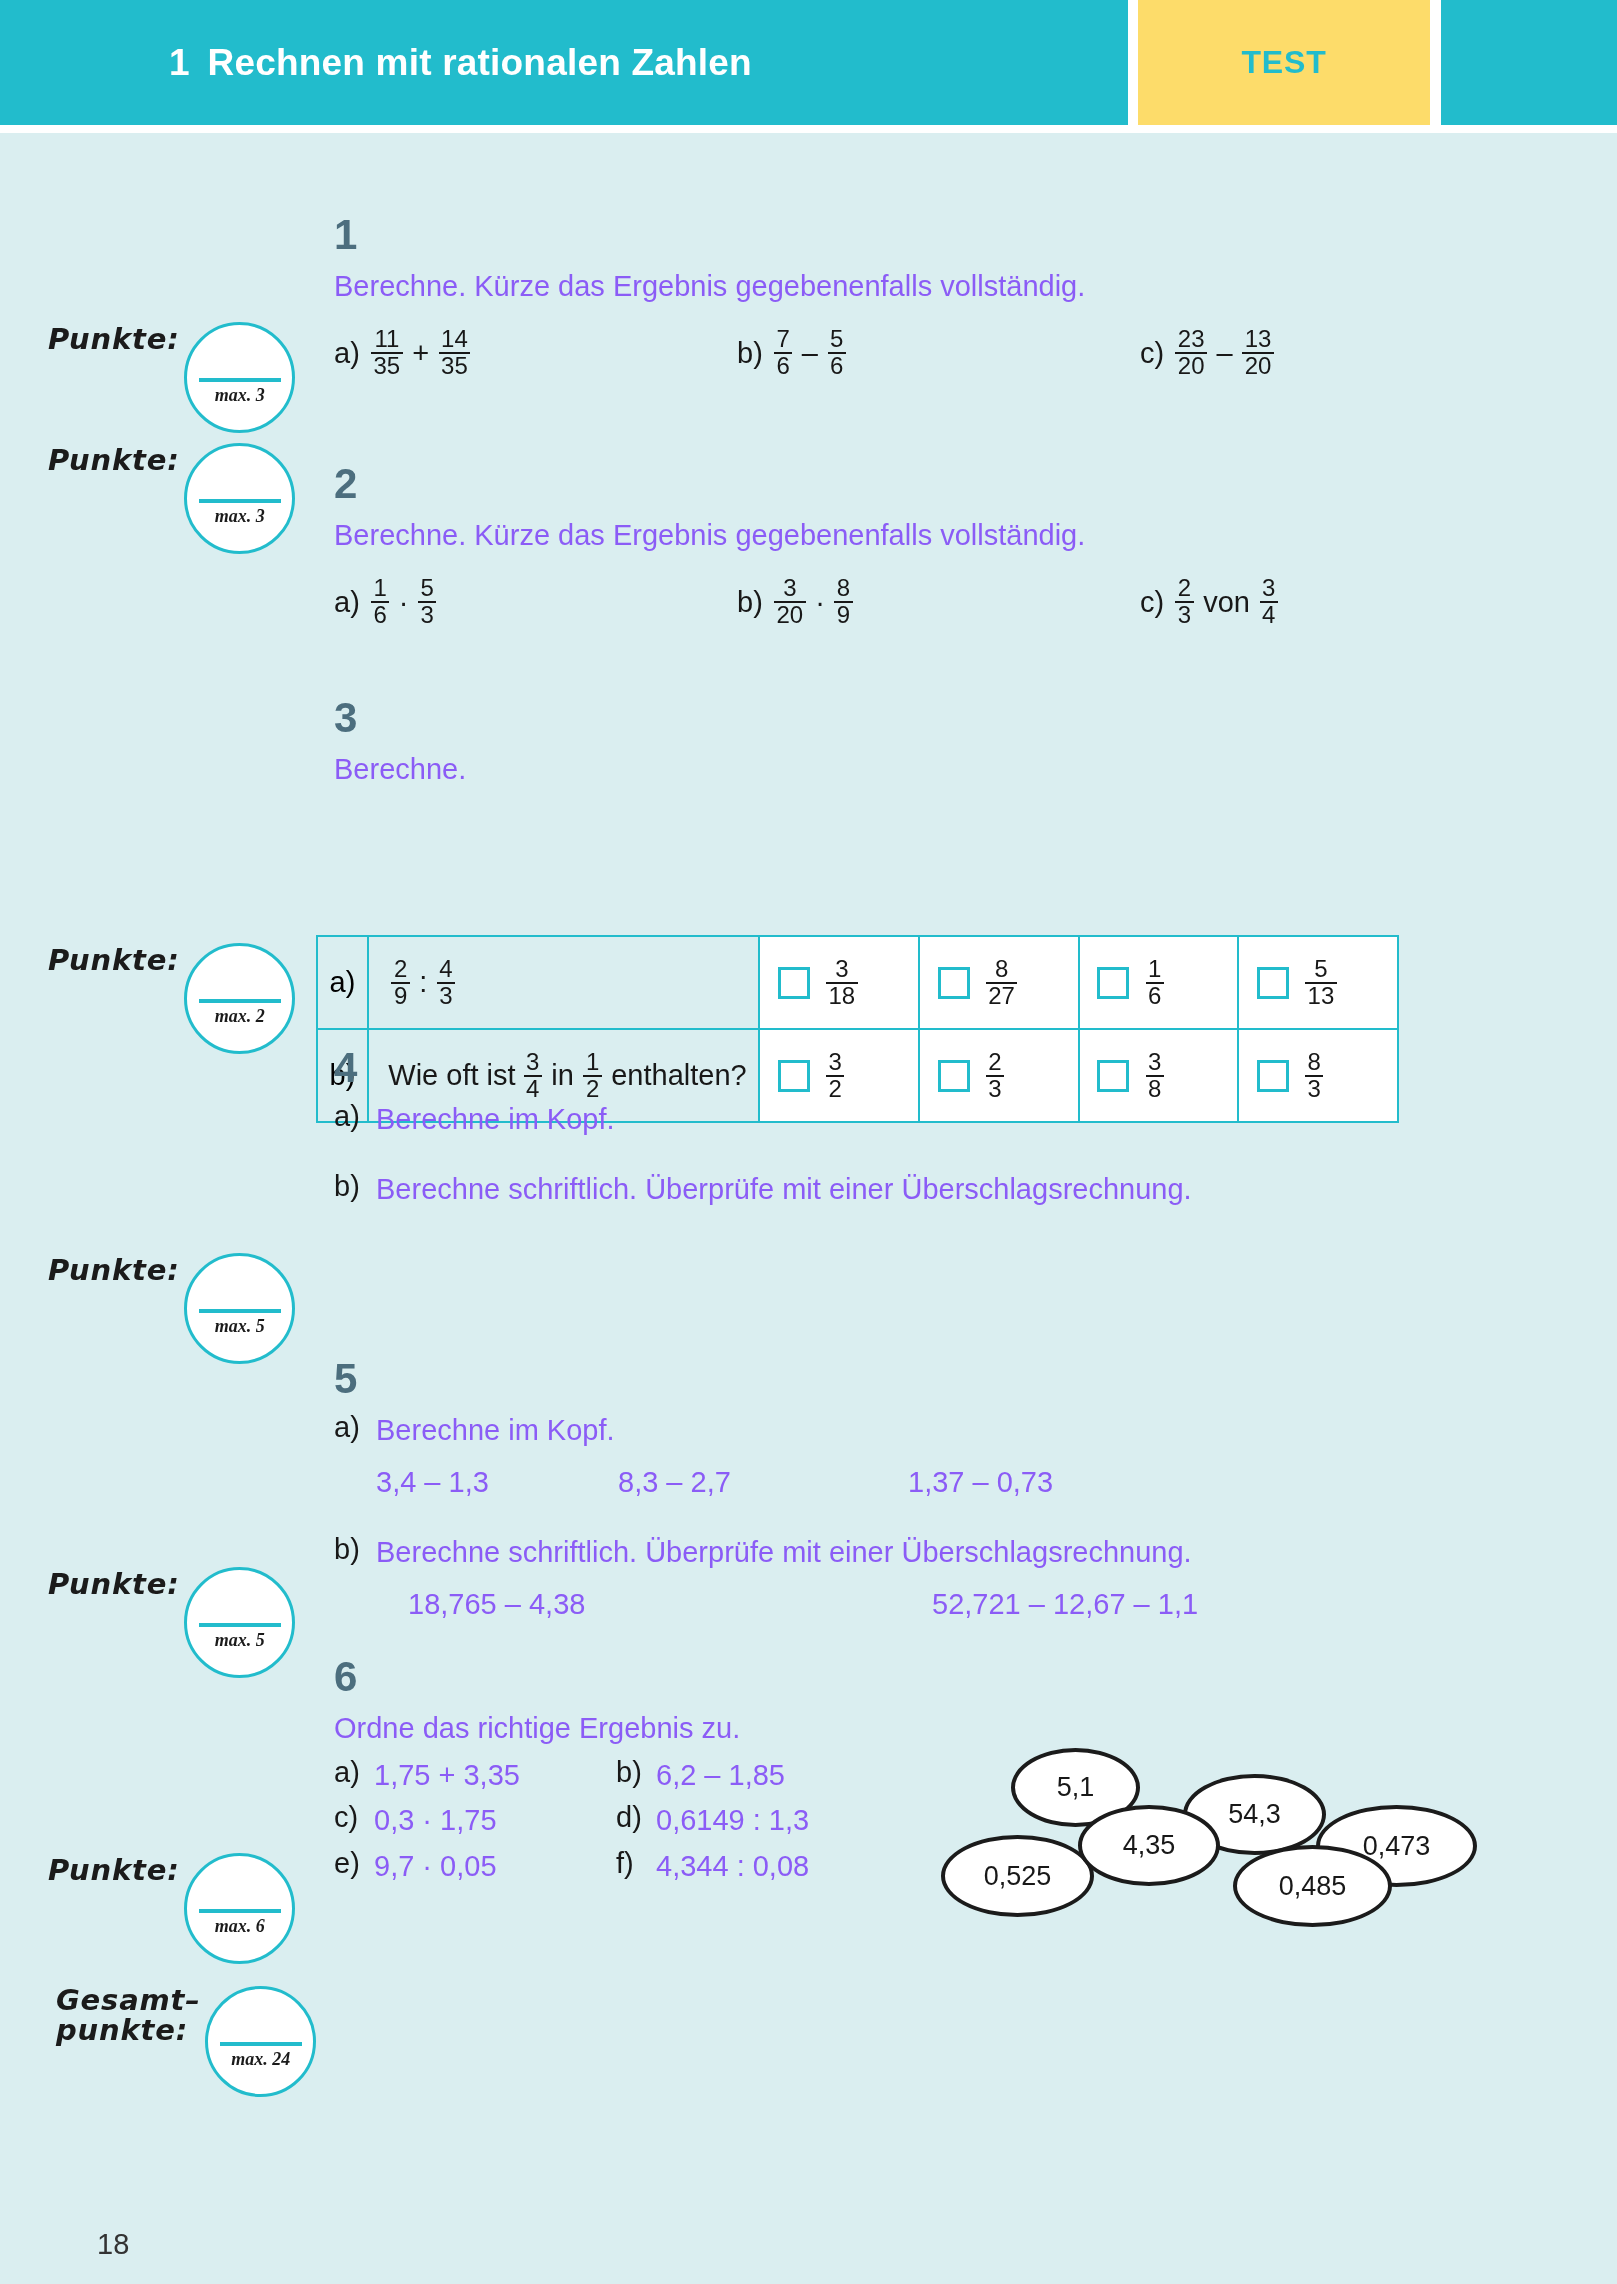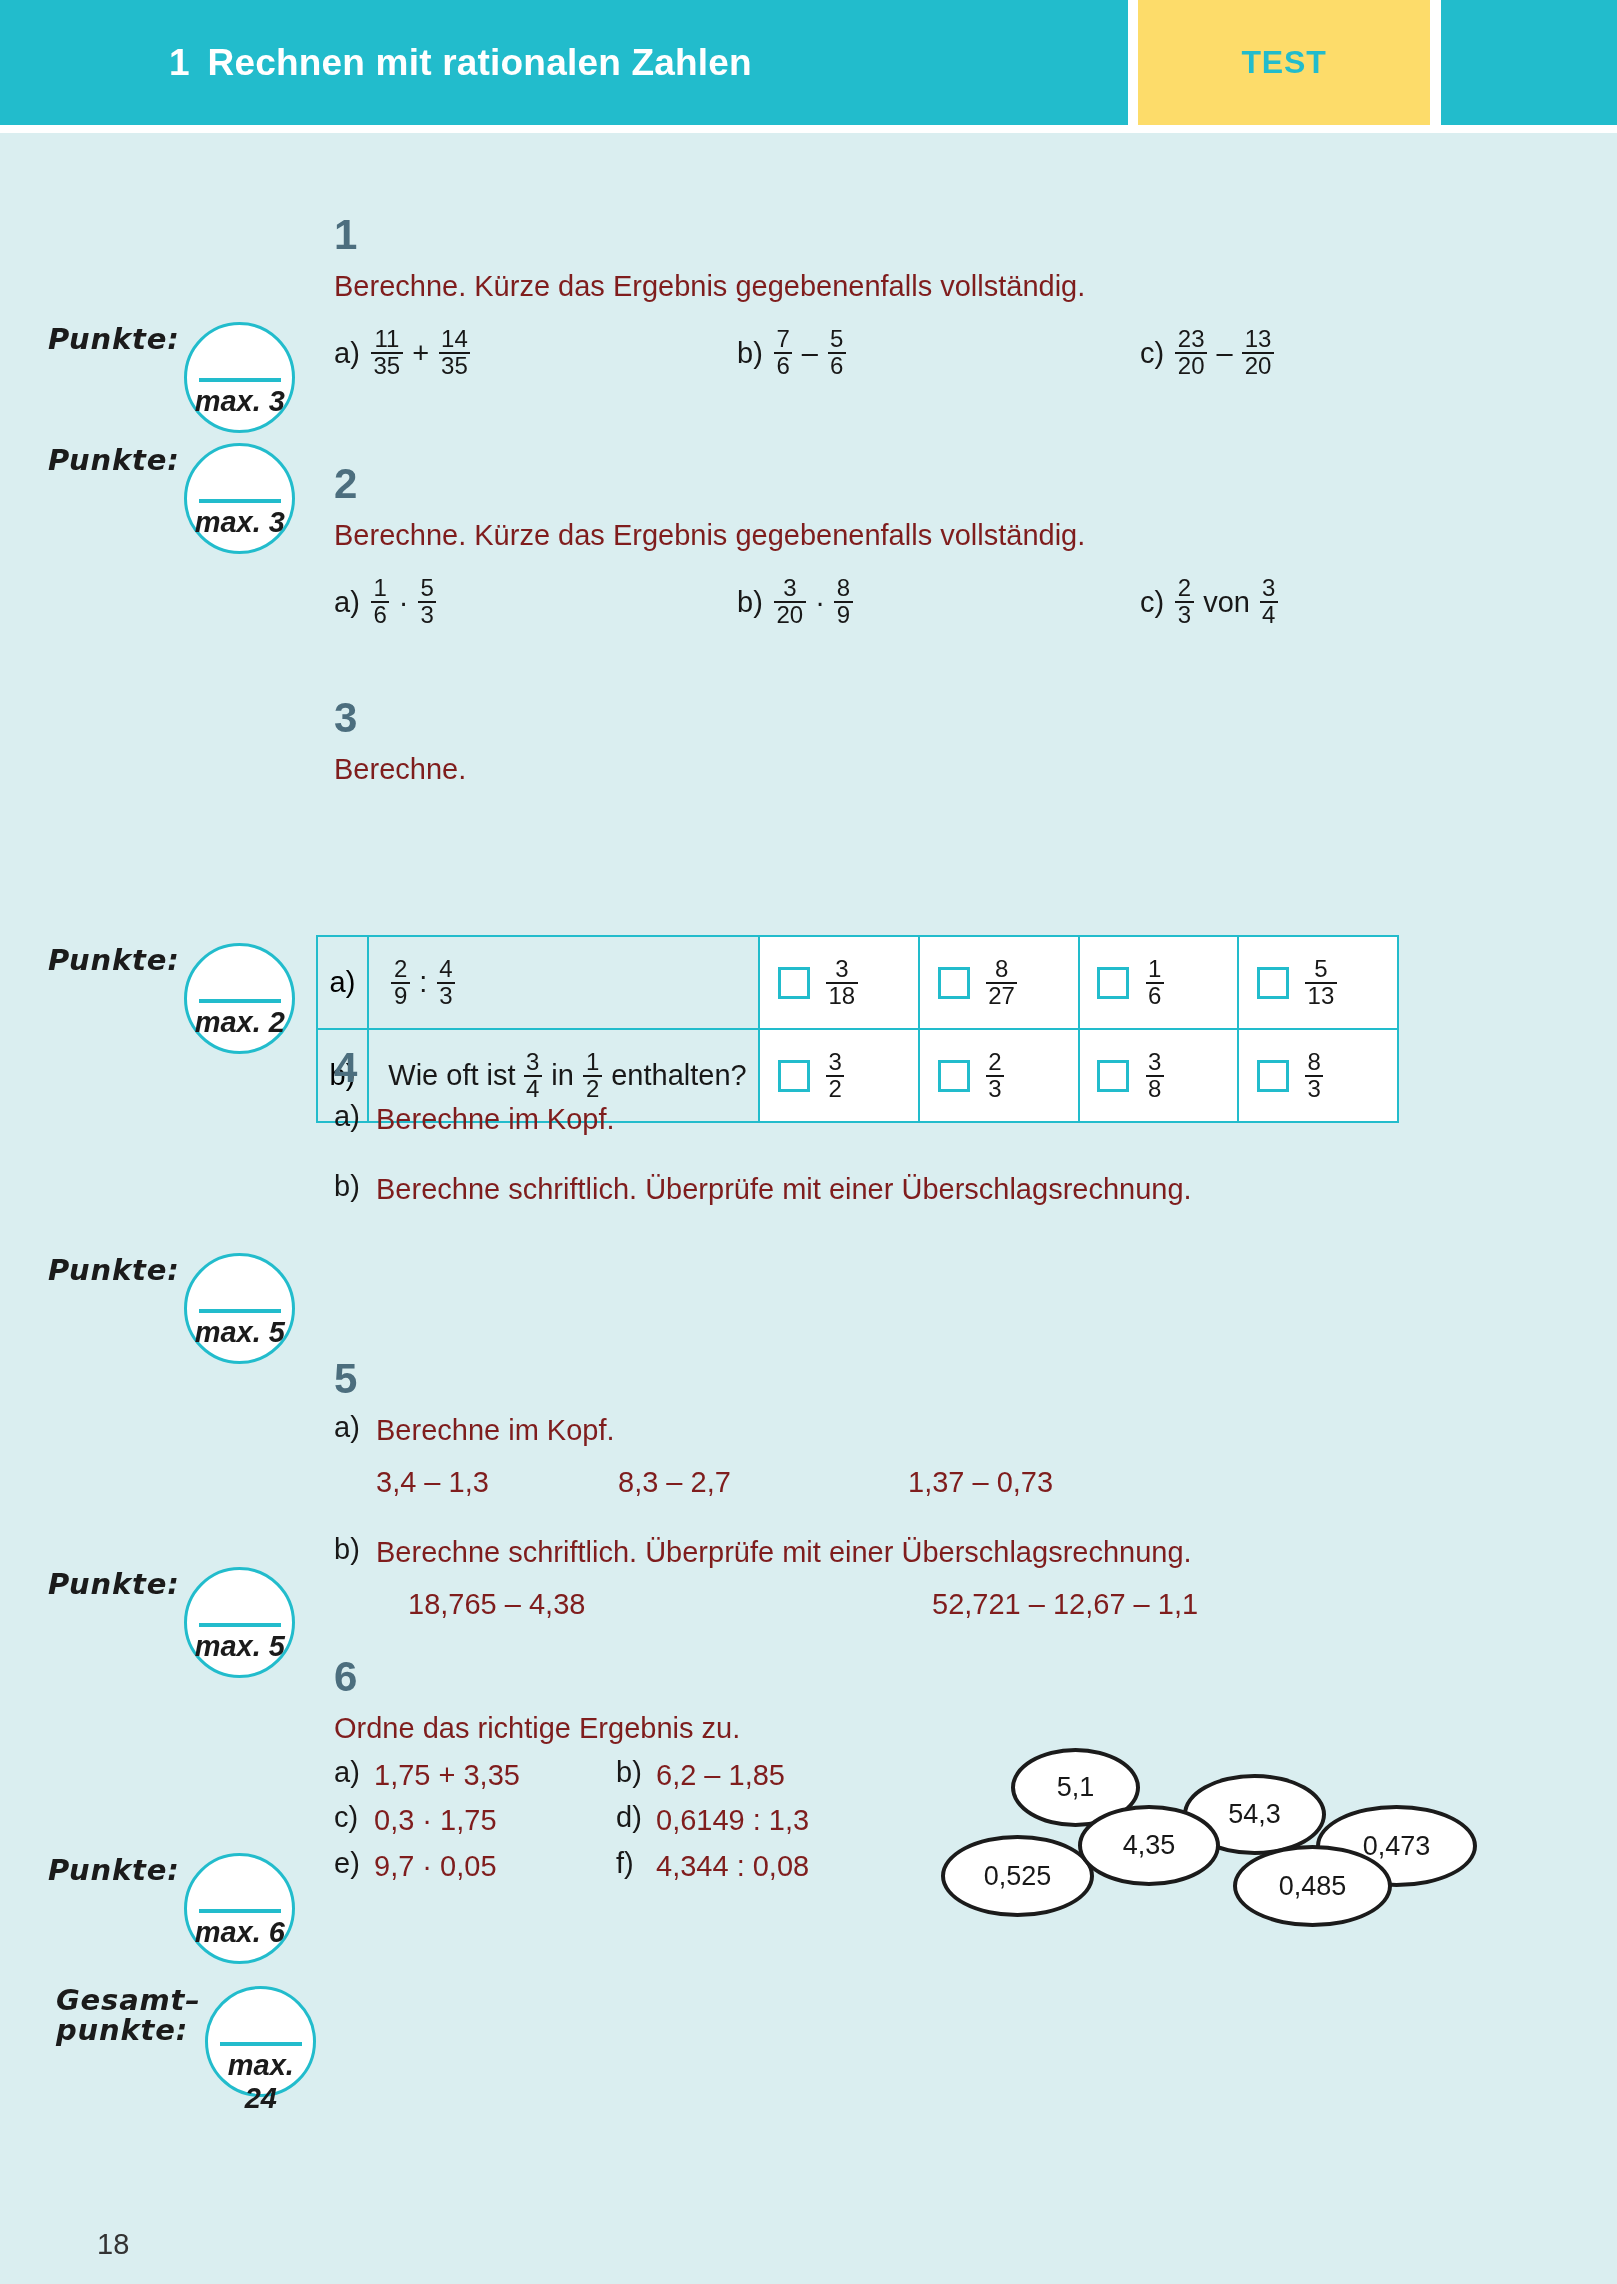--- a/index.html
+++ b/index.html
@@ -52,33 +52,33 @@
     border:3.2px solid #22BCCC; background:#ffffff;
     position:relative; flex:none;
   }
   .punkte-circle .rule {
     position:absolute; left:11.3px; right:11.3px; top:53px;
     height:4px; background:#22BCCC;
   }
   .punkte-circle .maxlbl {
     position:absolute; left:0; right:0; top:60px;
     text-align:center;
-    font-family:Liberation Sans, sans-serif;
+    font-family:Liberation Serif, serif;
     font-style:italic; font-weight:bold;
-    font-size:29px; color:#1b1b1b;
+    font-size:18px; color:#1b1b1b;
   }
   .punkte.total .punkte-label { line-height:1.02; text-align:left; }
 
   
   .ex { position:absolute; left:334px; }
   .ex-num {
     font-size:42px; font-weight:bold; color:#4C6E7E;
     line-height:1; margin-bottom:11.3px;
   }
-  .ex-text { font-size:29px; color:#7f1d1d; line-height:1.34; }
+  .ex-text { font-size:29px; color:#8b5cf6; line-height:1.34; }
   .row { display:flex; align-items:flex-start; }
   .lbl { font-size:29px; color:#181818; }
 
   
   .frac {
     display:inline-flex; flex-direction:column; align-items:center;
     vertical-align:middle; margin:0 3.2px;
     font-size:24px; line-height:1.04; color:#181818;
   }
   .frac .nu { padding:0 2.4px; }

